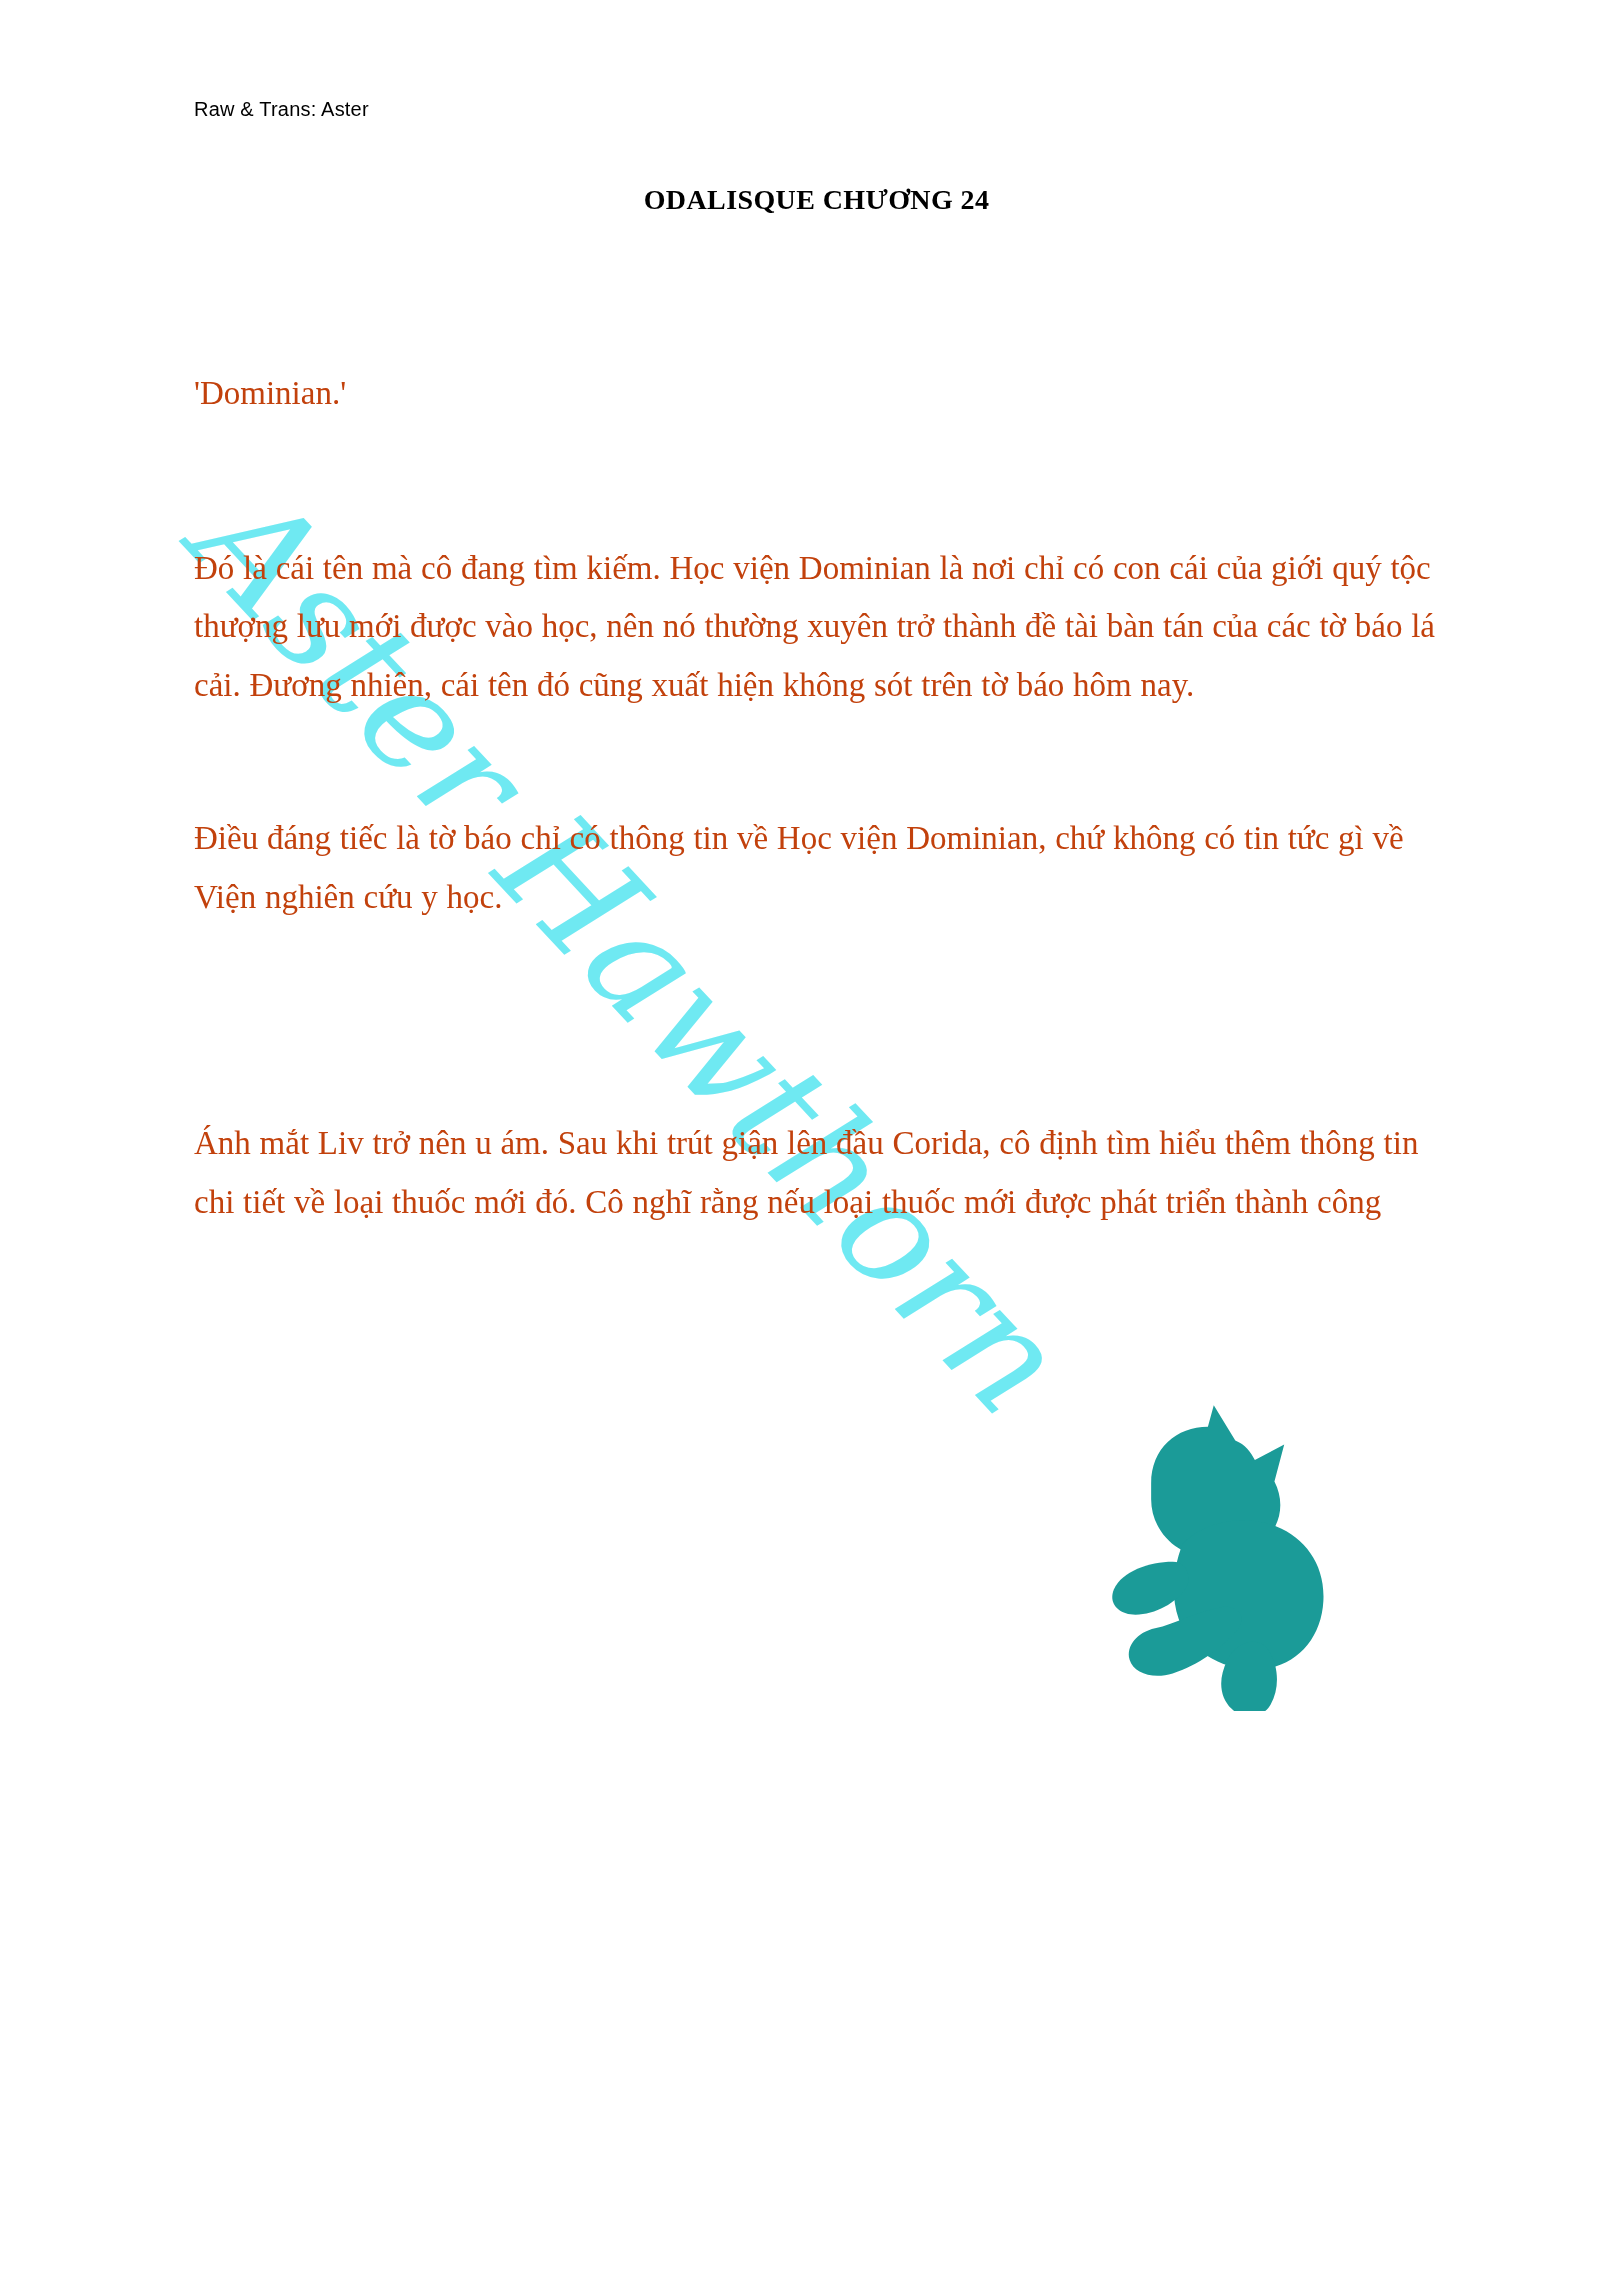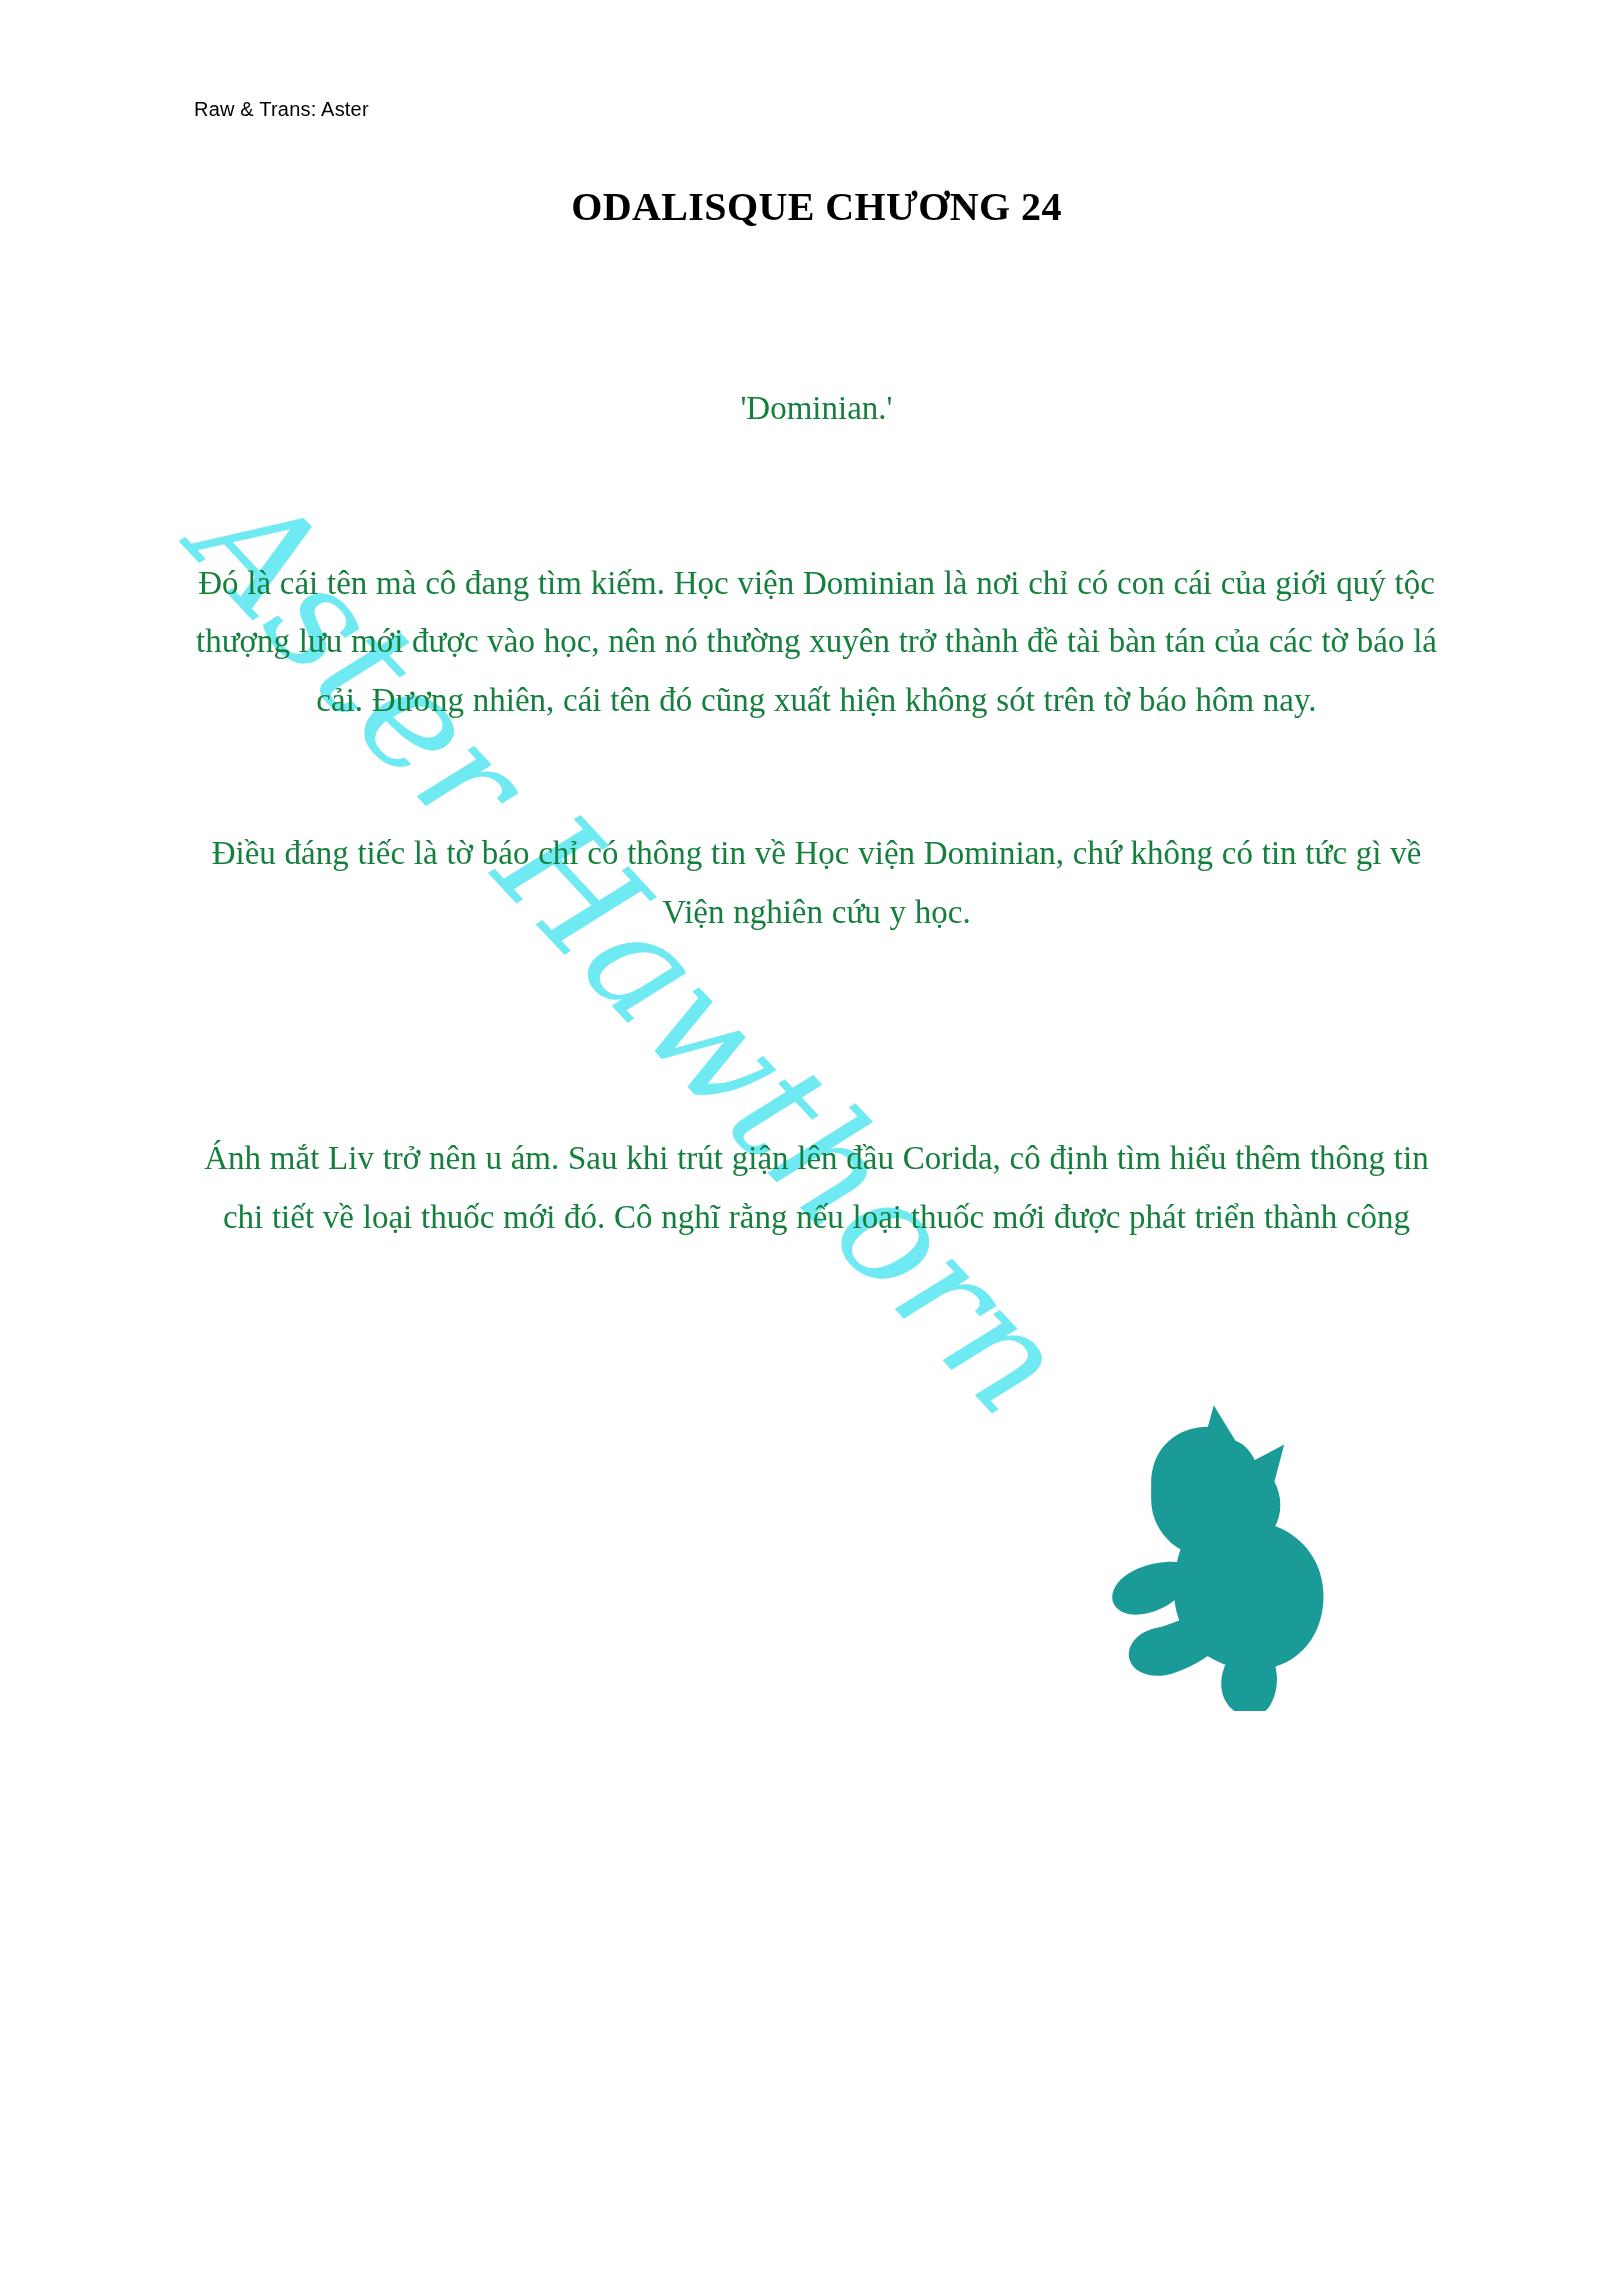--- a/index.html
+++ b/index.html
@@ -35,39 +35,39 @@
   .content {
     position: absolute;
     left: 194px;
     top: 182px;
     width: 1245px;
   }
 
   .doc-title {
     font-family: "Liberation Serif", "DejaVu Serif", serif;
     font-weight: bold;
-    font-size: 40px;
+    font-size: 28px;
     text-align: center;
     color: #000000;
     margin: 0;
     padding: 0;
     line-height: 1.25;
     letter-spacing: 0.4px;
   }
 
   .spacer-xl { height: 147px; }
   .spacer-lg { height: 116px; }
   .spacer-md { height: 94px; }
 
   .para {
     font-size: 33px;
     line-height: 1.78;
-    color: #15803d;
+    color: #c2410c;
     margin: 0;
-    text-align: center;
+    text-align: left;
     word-spacing: 0.5px;
   }
   .para.italic {
     font-style: italic;
   }
 
   
   .watermark-text {
     position: absolute;
     left: 147px;

